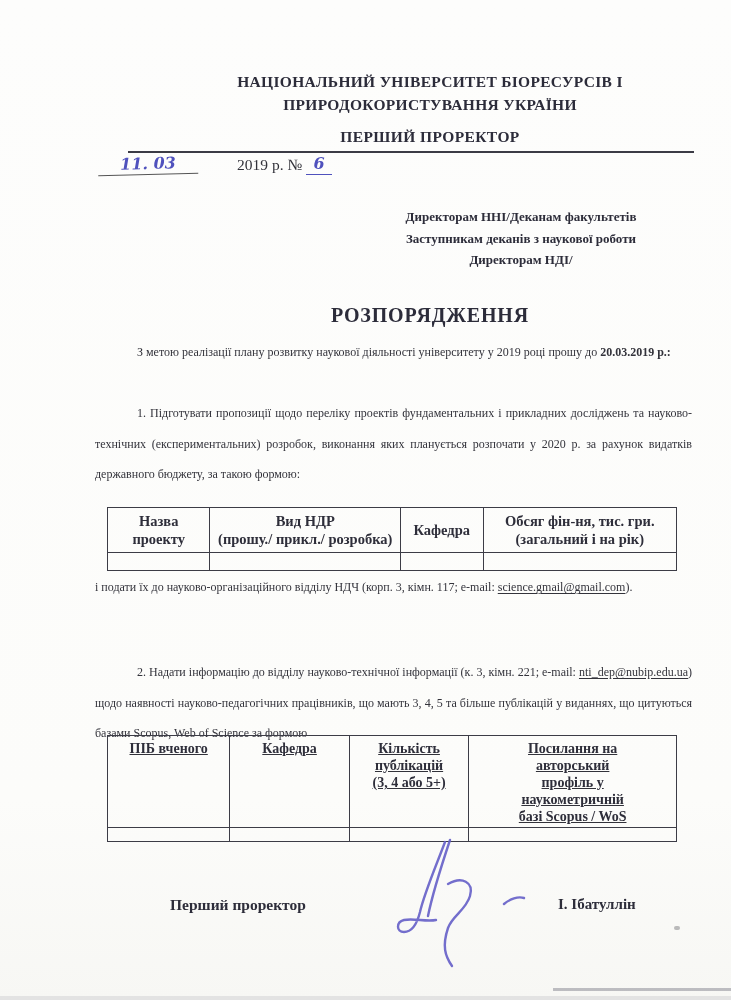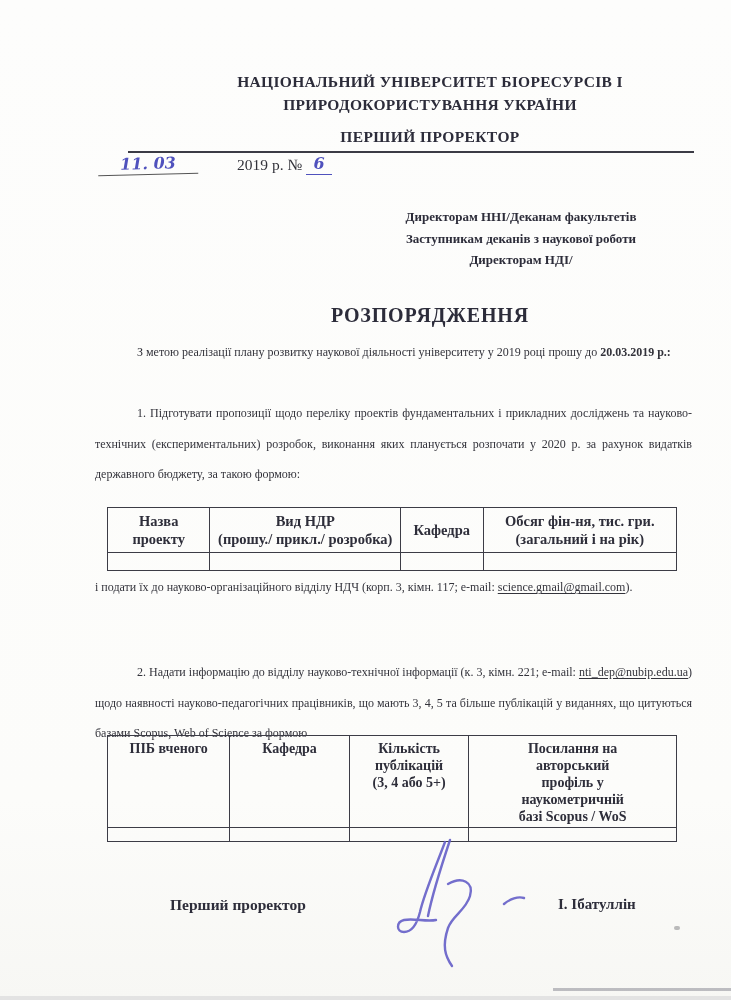--- a/index.html
+++ b/index.html
@@ -35,21 +35,21 @@
   .p-item1{top:398px;}
   .p-after1{top:572px;}
   .p-item2{top:621px;margin-top:36px;}
   table{border-collapse:collapse;table-layout:fixed;}
   .tbl{position:absolute;left:107px;width:570px;background:transparent;}
   .tbl td{border:1.6px solid #3c3c46;font-weight:bold;text-align:center;
     white-space:pre-line;padding:2px 4px;color:#2e2e3a;}
   .tbl1{top:507px;}
   .tbl1 td{font-size:14.5px;line-height:18px;vertical-align:middle;height:40px;}
   .tbl1 tr.empty td{height:13px;}
-  .tbl2{top:735px;}
+  .tbl2{top:735px;text-decoration:underline;}
   .tbl2 td{font-size:14px;line-height:17px;vertical-align:top;height:82px;padding-top:4px;}
   .tbl2 tr.empty td{height:13px;padding:0;}
   .sig-row-label{top:896px;left:170px;font-weight:bold;font-size:15.5px;color:#2d2d3a;}
   .sig-name{top:896px;left:558px;font-weight:bold;font-size:15px;color:#2d2d3a;}
   .sig-svg{top:838px;left:388px;}
   .speck{top:926px;left:674px;width:6px;height:4px;background:#6d6d72;opacity:.45;border-radius:2px;}
   .scan-line{top:988px;left:553px;width:178px;height:3px;background:#8d8d96;opacity:.55;}
   .scan-strip{bottom:0;left:0;width:731px;height:4px;background:rgba(140,140,150,.18);}
 </style>
 </head>

